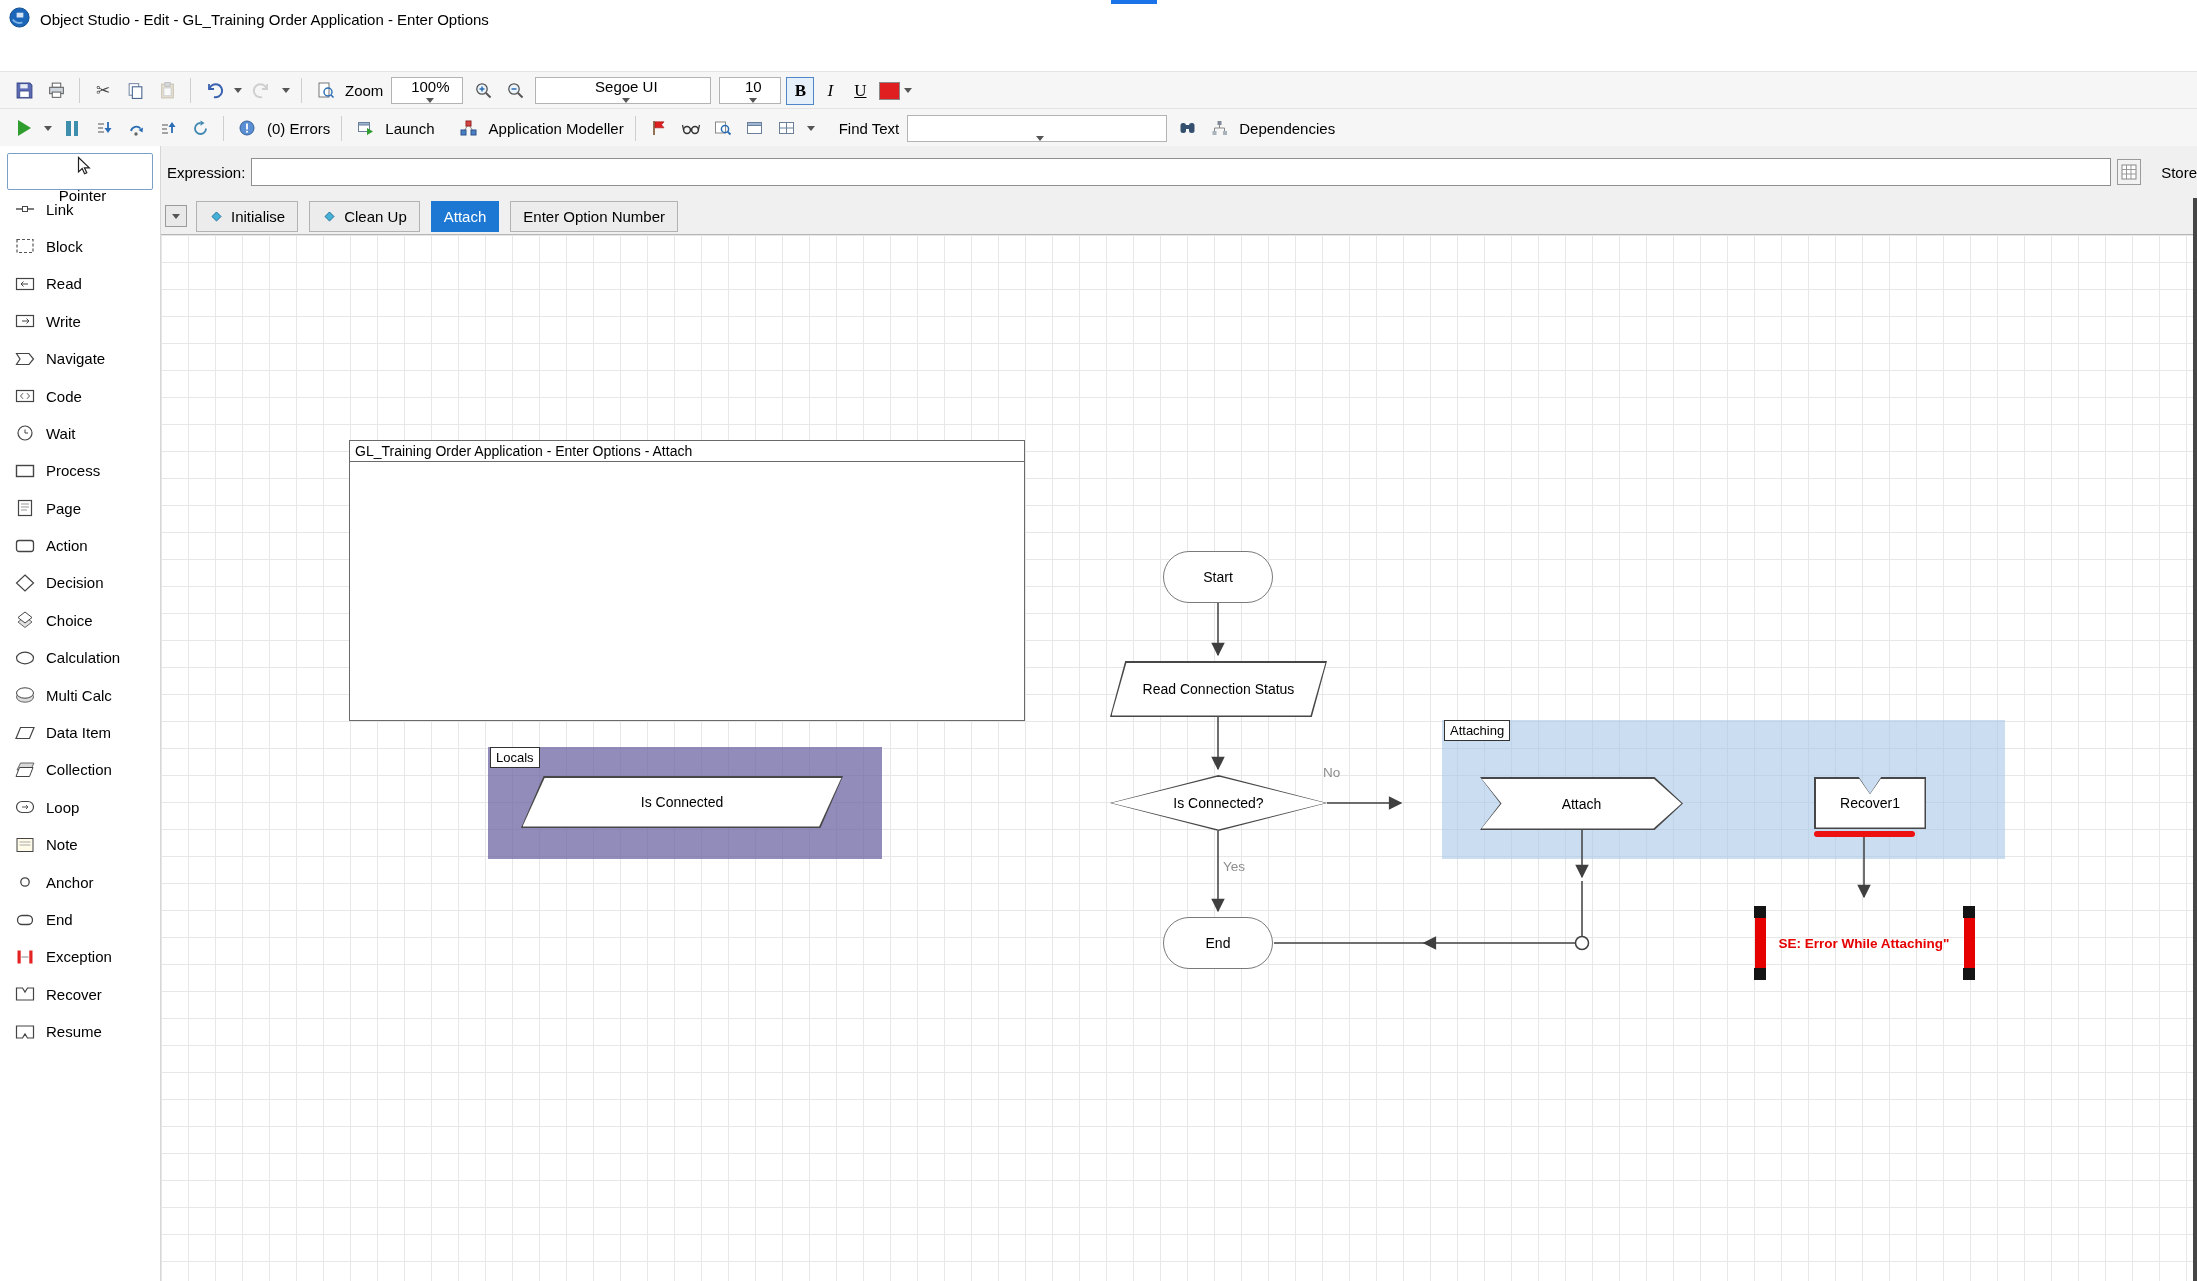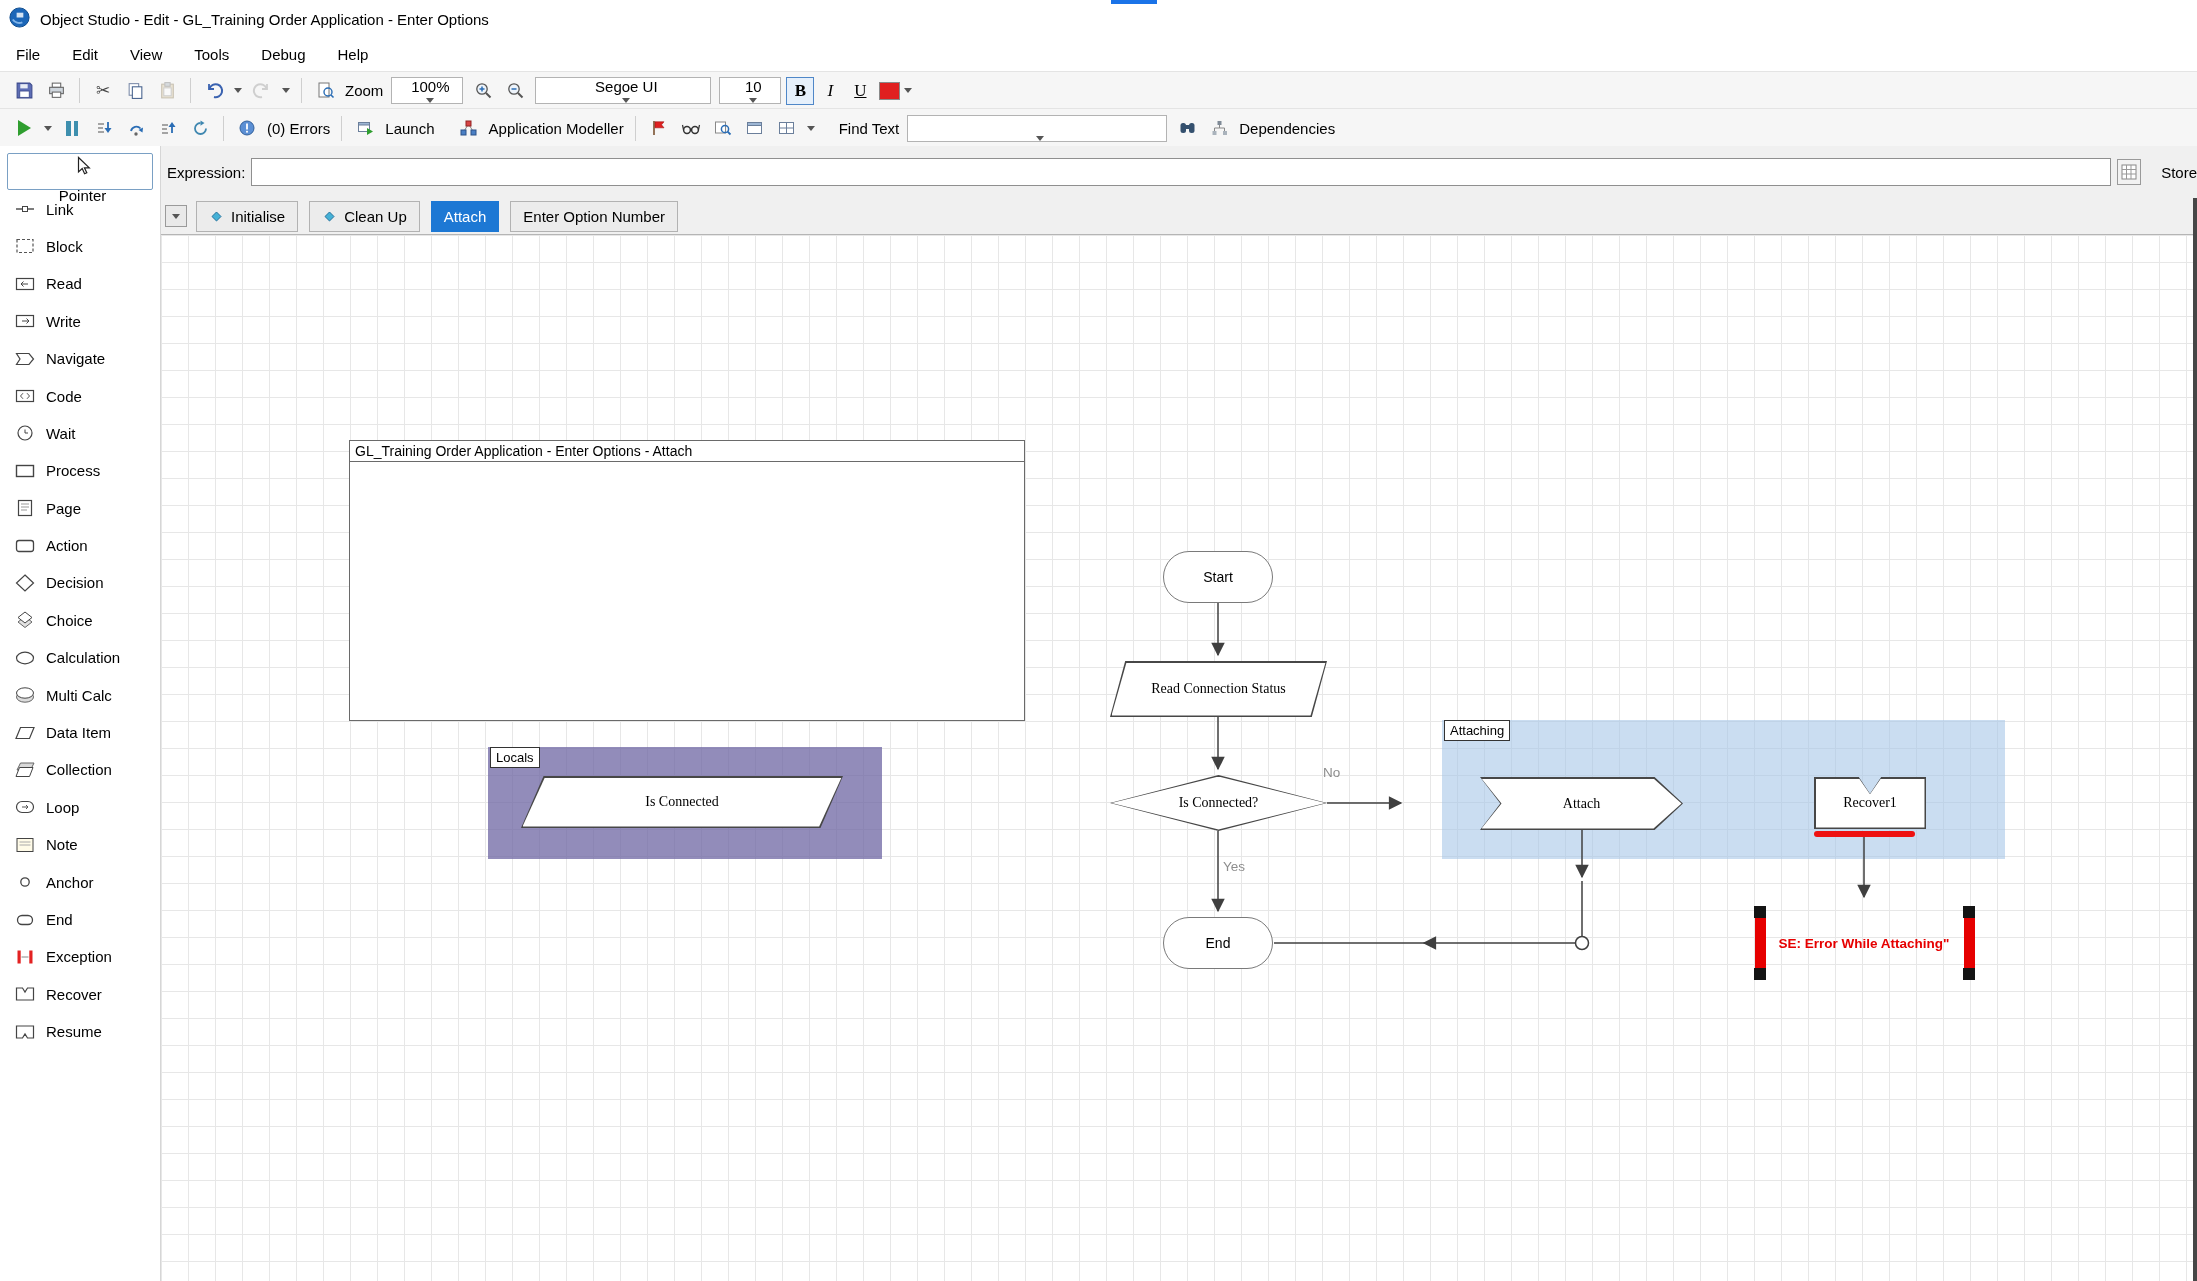--- a/index.html
+++ b/index.html
@@ -69,21 +69,21 @@
                            linear-gradient(to bottom,#e7e7e7 1px,transparent 1px);
           background-size:27px 27px;}
   .page-box{position:absolute;left:188px;top:205px;width:676px;height:281px;background:#fff;
             border:1px solid #6a6a6a;box-sizing:border-box;}
   .page-box-header{height:21px;border-bottom:1px solid #6a6a6a;font-size:14px;padding:2px 5px;box-sizing:border-box;}
   .locals-block{position:absolute;left:327px;top:512px;width:394px;height:112px;background:var(--locals,rgba(110,102,163,.75));}
   .attaching-block{position:absolute;left:1281px;top:485px;width:563px;height:139px;background:var(--attach,rgba(166,199,232,.6));}
   .block-tag{position:absolute;background:#fff;border:1px solid #333;font-size:13px;
              padding:1px 5px;line-height:17px;z-index:3;}
   .connectors{position:absolute;left:0;top:0;z-index:2;}
-  .shape{position:absolute;z-index:4;font-family:Liberation Serif, serif;}
+  .shape{position:absolute;z-index:4;}
   .sfill{position:absolute;inset:0;background:#474747;}
   .sinner{position:absolute;inset:1.5px;background:#fff;display:flex;align-items:center;
           justify-content:center;font-size:14px;text-align:center;}
   .clip-para{clip-path:polygon(7% 0,100% 0,93% 100%,0 100%);}
   .clip-diamond{clip-path:polygon(50% 0,100% 50%,50% 100%,0 50%);}
   .clip-navigate{clip-path:polygon(0 0,86% 0,100% 50%,86% 100%,0 100%,10% 50%);}
   .clip-recover{clip-path:polygon(0 0,40% 0,50% 32%,60% 0,100% 0,100% 100%,0 100%);}
   .stadium{position:absolute;background:#fff;border:1.6px solid #7a7a7a;border-radius:28px;
            display:flex;align-items:center;justify-content:center;font-size:14px;z-index:4;box-sizing:border-box;}
   .edge-label{position:absolute;color:#8d8d8d;font-size:13.5px;z-index:4;}
@@ -109,34 +109,20 @@
     <span>
       <svg width="23" height="23" viewBox="0 0 24 24">
           <circle cx="12" cy="12" r="10" fill="#1b66b8" stroke="#0d4a8c"></circle>
           <path d="M5 14 a8 8 0 0 0 10 3" stroke="#7fb3e8" stroke-width="2" fill="none"></path>
           <rect x="9" y="7" width="7" height="5" fill="#e8f1fa" opacity="0.9"></rect>
         </svg>
     </span>
     <span>Object Studio - Edit - GL_Training Order Application - Enter Options</span>
   </div>
 
-  <div class="menubar">
-
-      <div class="menu-item">File</div>
-
-      <div class="menu-item">Edit</div>
-
-      <div class="menu-item">View</div>
-
-      <div class="menu-item">Tools</div>
-
-      <div class="menu-item">Debug</div>
-
-      <div class="menu-item">Help</div>
-    </div>
 
   <div class="toolbar toolbar1">
     <button class="tbtn">
         <svg width="19" height="19" viewBox="0 0 18 18">
           <path d="M2 2 h12 l2 2 v12 h-14 z" fill="#5d6db5" stroke="#3c4a8c"></path>
           <rect x="5" y="3" width="7" height="4" fill="#e8ecf5"></rect>
           <rect x="4.5" y="9.5" width="9" height="6" fill="#fff" stroke="#3c4a8c" stroke-width="0.8"></rect>
         </svg>
       </button>
     <button class="tbtn">

